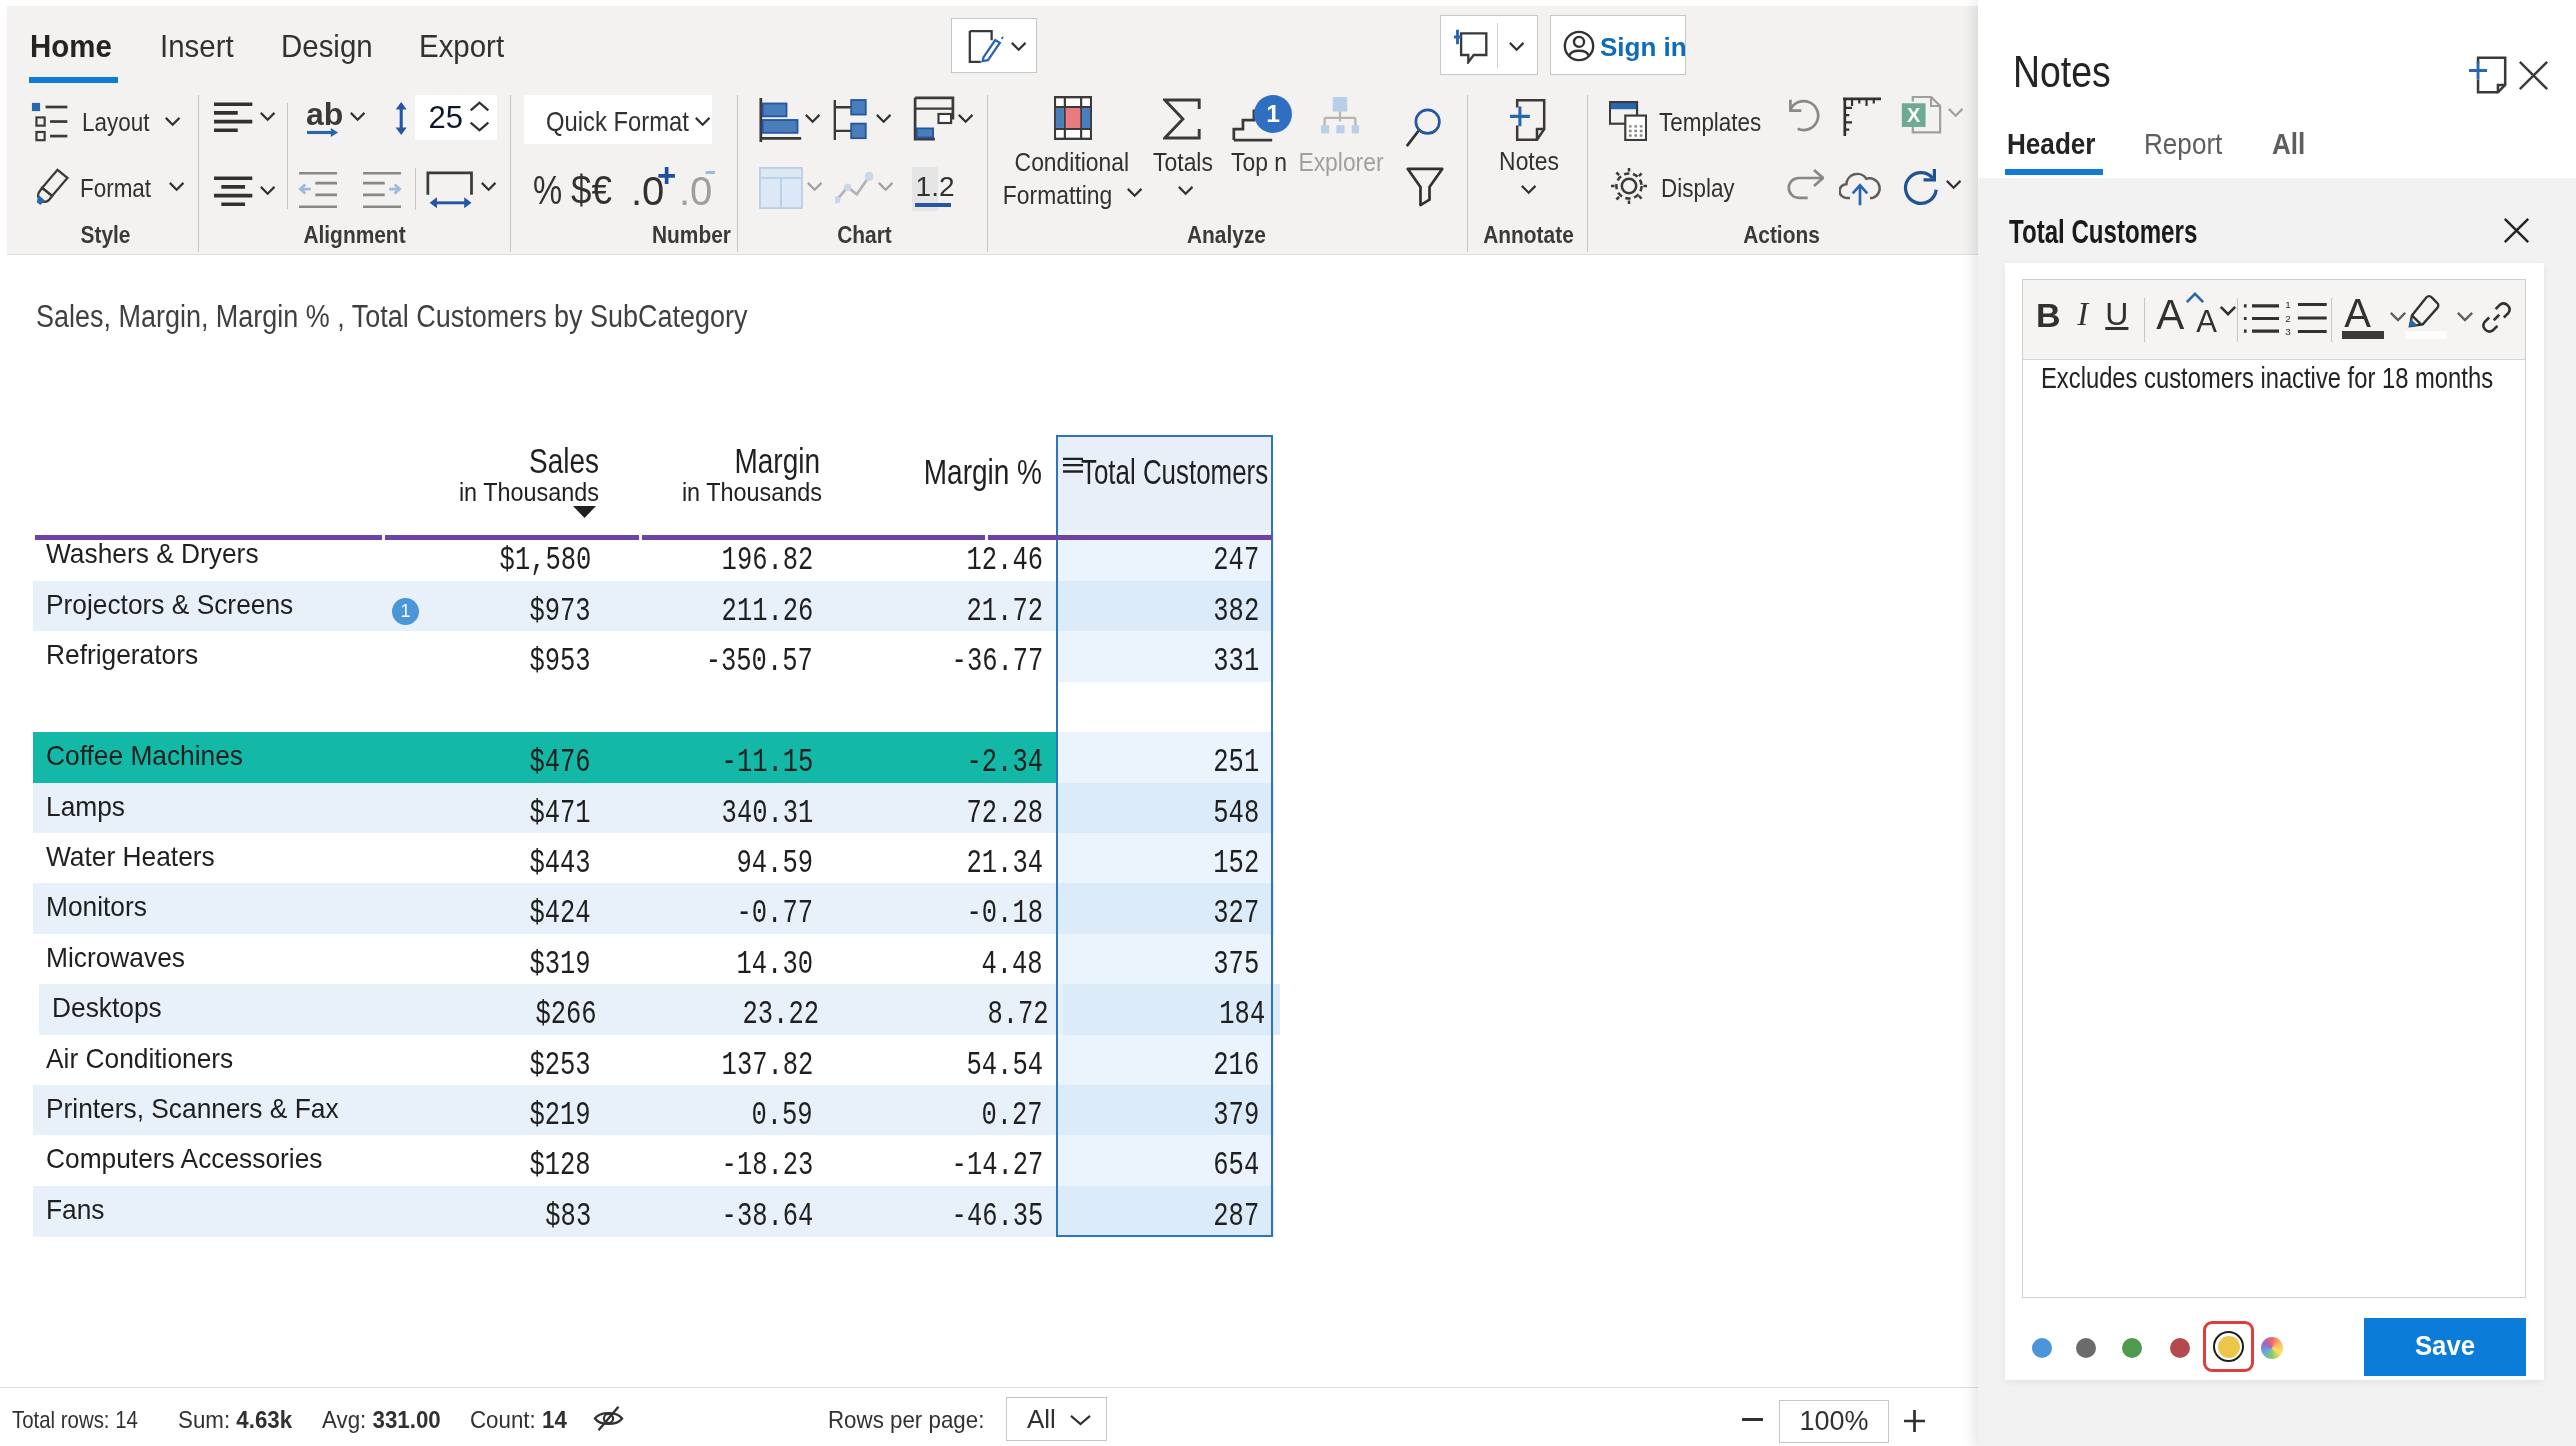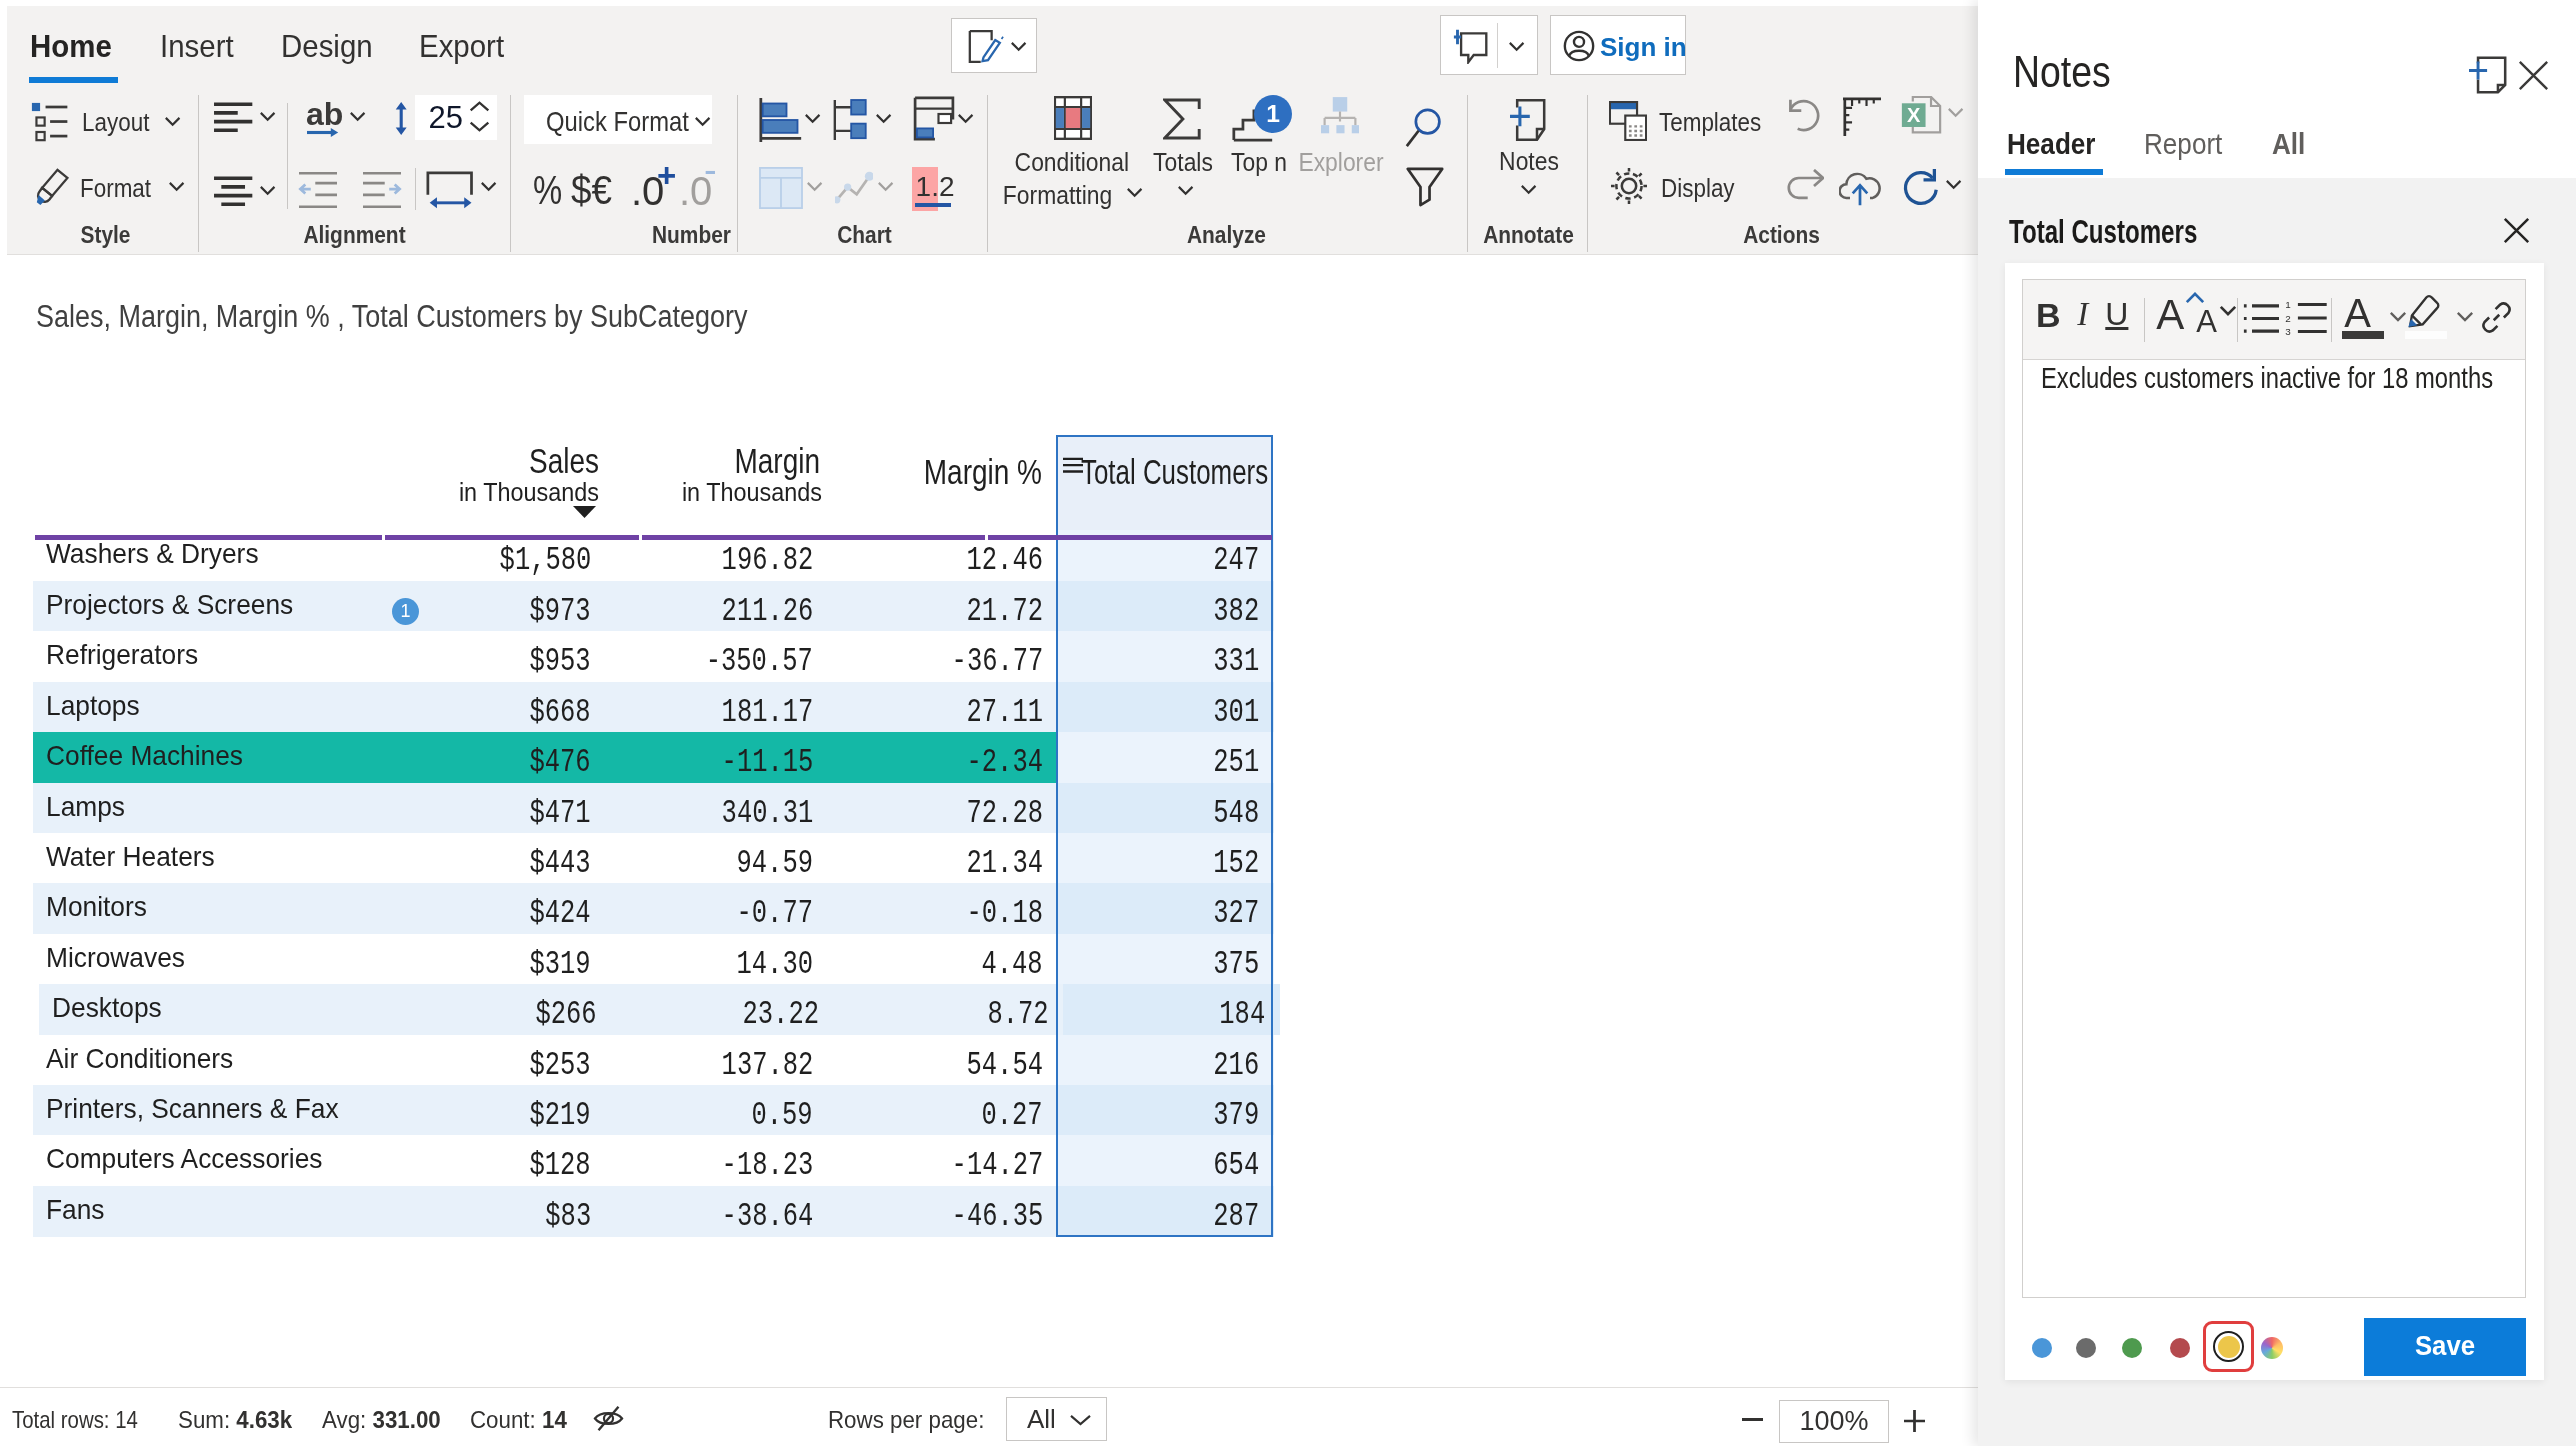--- a/index.html
+++ b/index.html
@@ -195,21 +195,21 @@
     </svg>
   <svg class="abs" style="left:835px; top:169px;" width="38" height="38" viewBox="0 0 42 42">
     <path d="M2 34 L14 20 L24 28 L38 8" fill="none" stroke="#b5b3b1" stroke-width="3"></path>
     <circle cx="2" cy="34" r="4" fill="#c8d8ea"></circle>
       <circle cx="14" cy="20" r="4" fill="#c8d8ea"></circle>
       <circle cx="38" cy="8" r="5" fill="#c8d8ea"></circle>
   </svg>
   <svg class="chev" style="left:877px; top:181px;" viewBox="0 0 19 12">
       <path d="M2 2 L9.5 9.5 L17 2" stroke="#a19f9d" stroke-width="2.4" fill="none"></path>
     </svg>
-  <div class="abs" style="left:912px; top:167px; width:26px; height:44px; background:#fca5a5;text-align:center;">
+  <div class="abs" style="left:912px; top:167px; width:26px; height:44px; background:#e5e5e5;text-align:center;">
     <div class="abs" style="left:3.6px; top:3.6px; font-size:28px; color:#323130;">1.2</div>
     <div class="abs" style="left:2.7px; top:36px; width:36px; height:3.6px; background:#2456a4;"></div>
   </div>
   <div class="glabel" style="left:801px; top:221px; width:127px;">Chart</div>
   <div class="rsep" style="left:987px; top:95px; height:157px;"></div>
 
   <svg class="abs" style="left:1054px; top:96px;" width="38" height="44" viewBox="0 0 42 48">
     <rect x="1" y="1" width="40" height="46" fill="#fff" stroke="#3b3a39" stroke-width="2.6"></rect>
     <path d="M12 1 V47 M30 1 V47 M1 12 H41 M1 36 H41" stroke="#3b3a39" stroke-width="2.4"></path>
     <rect x="13" y="13" width="16" height="22" fill="#e87a80"></rect>
@@ -351,28 +351,20 @@
   <div class="num" style="right:230px;">21.72</div>
   <div class="num" style="right:13.6px;">382</div>
 </div>
 <div class="row" style="top:631px; background:#ffffff;">
   <div class="abs" style="left:1024px; top:0; width:217px; height:100%; background:#ebf3fc;"></div>
   <div class="rlabel">Refrigerators</div>
   <div class="num" style="right:682px;">$953</div>
   <div class="num" style="right:460px;">-350.57</div>
   <div class="num" style="right:230px;">-36.77</div>
   <div class="num" style="right:13.6px;">331</div>
-</div>
-<div class="row" style="top:682px; background:#e8f1fa;">
-  <div class="abs" style="left:1024px; top:0; width:217px; height:100%; background:#dcebf9;"></div>
-  <div class="rlabel">Laptops</div>
-  <div class="num" style="right:682px;">$668</div>
-  <div class="num" style="right:460px;">181.17</div>
-  <div class="num" style="right:230px;">27.11</div>
-  <div class="num" style="right:13.6px;">301</div>
 </div>
 <div class="row" style="top:732px; background:#14b8a6;">
   <div class="abs" style="left:1024px; top:0; width:217px; height:100%; background:#ebf3fc;"></div>
   <div class="rlabel">Coffee Machines</div>
   <div class="num" style="right:682px;">$476</div>
   <div class="num" style="right:460px;">-11.15</div>
   <div class="num" style="right:230px;">-2.34</div>
   <div class="num" style="right:13.6px;">251</div>
 </div>
 <div class="row" style="top:783px; background:#e8f1fa;">

